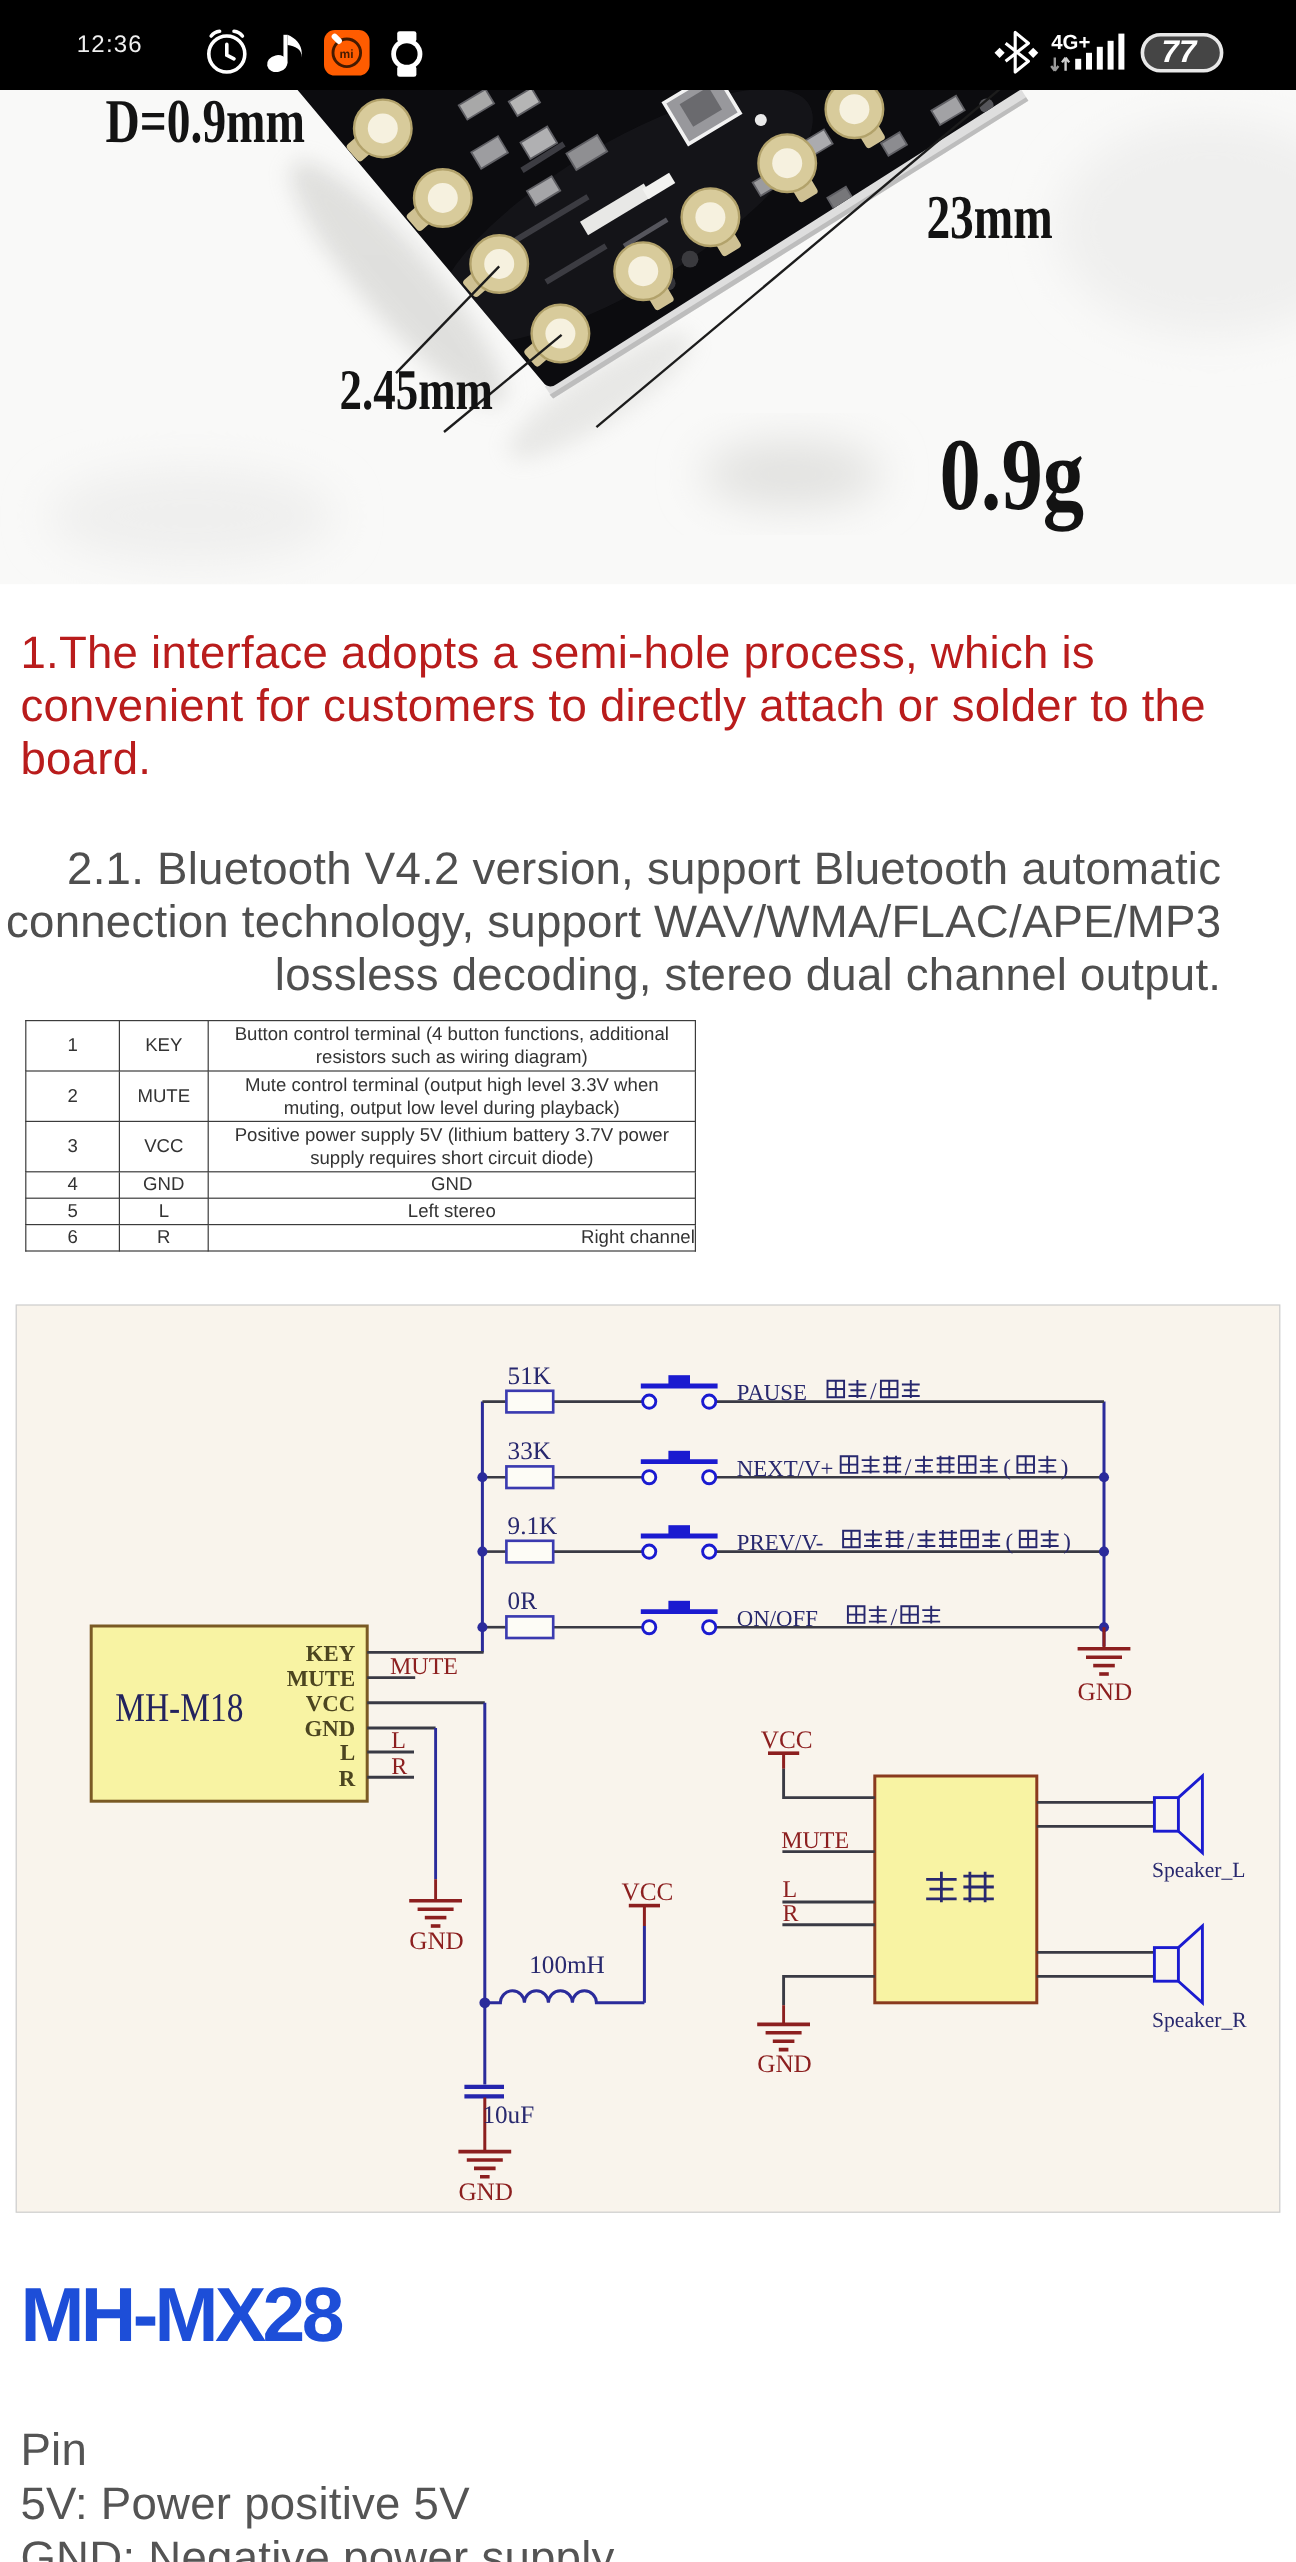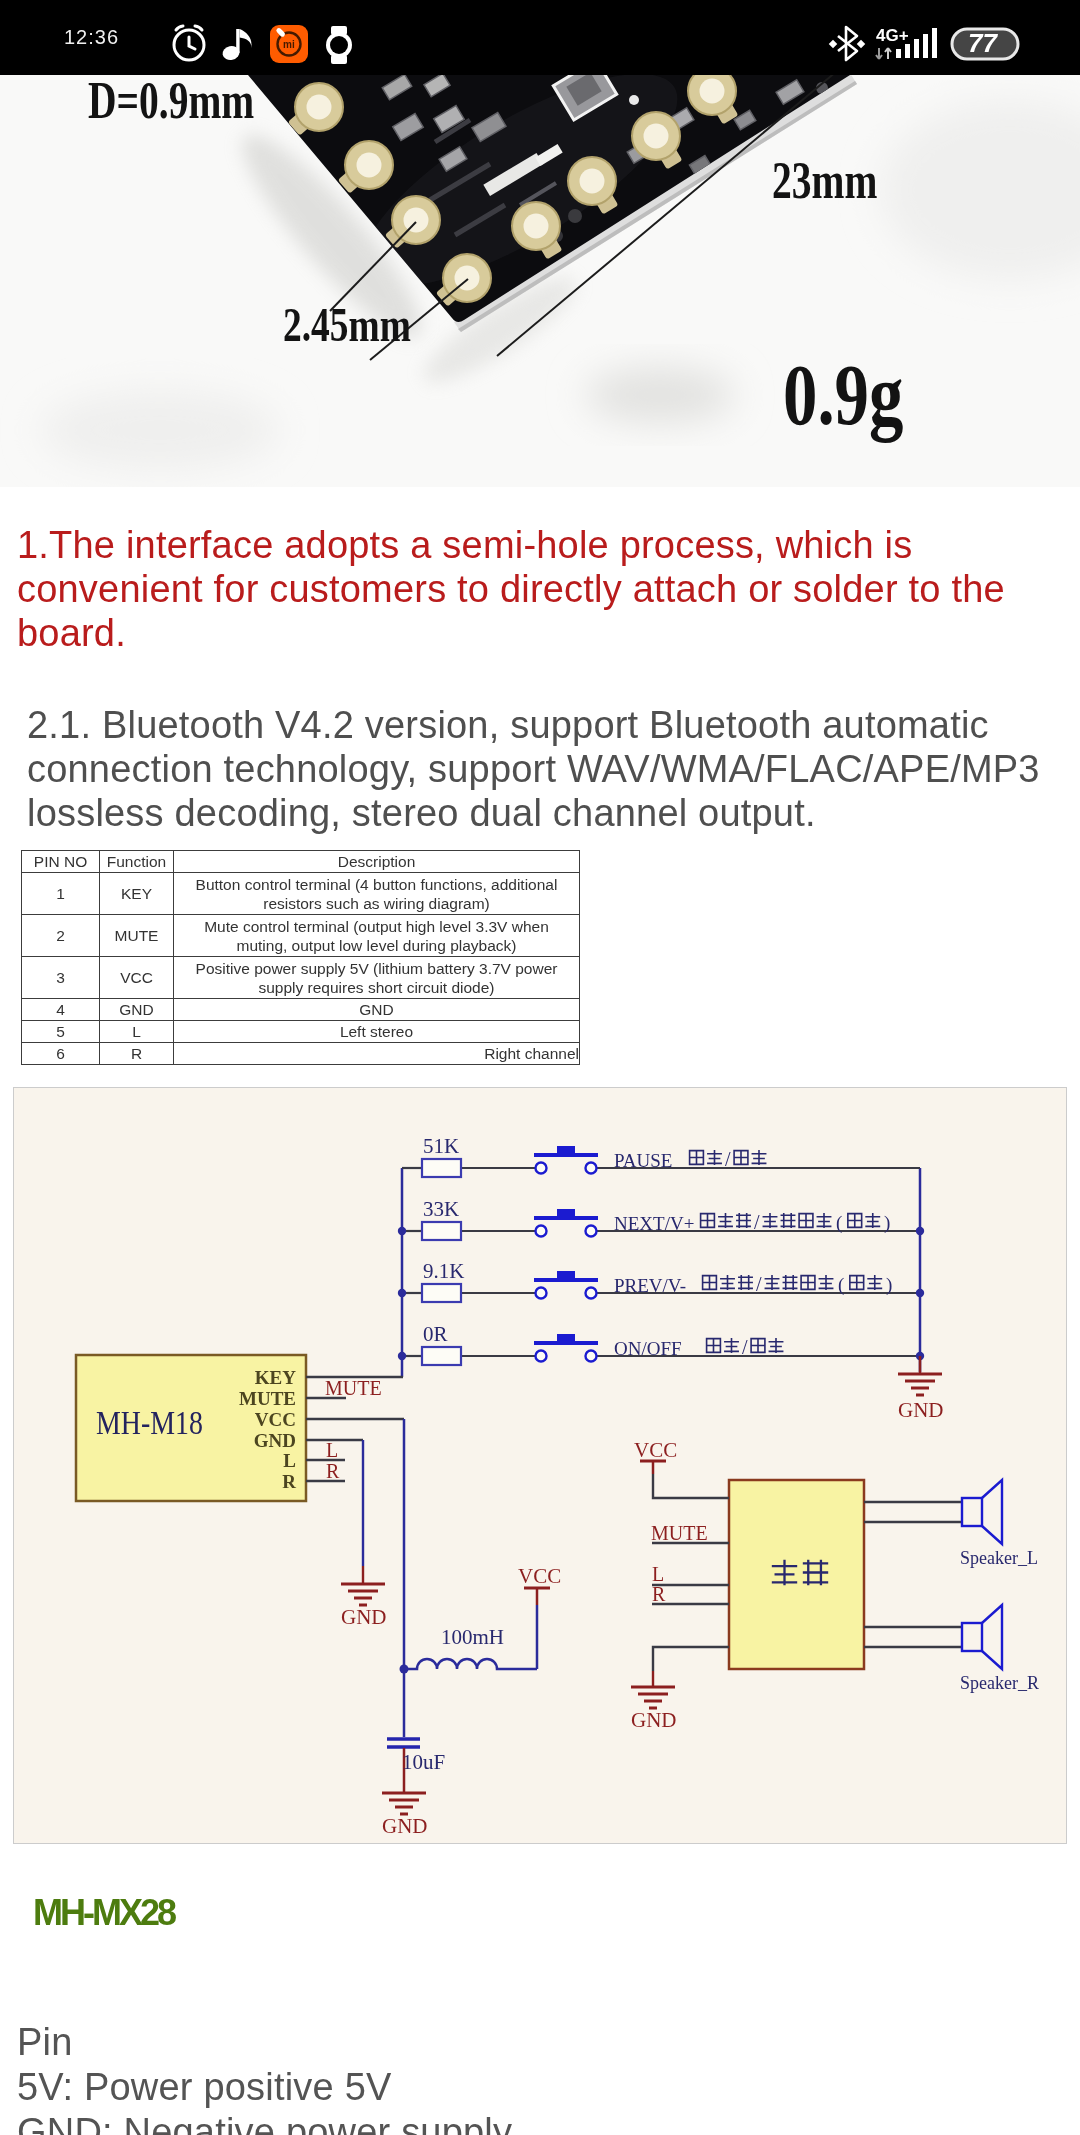--- a/index.html
+++ b/index.html
@@ -129,34 +129,29 @@
       </g>
       <g transform="translate(283,341) scale(0.78,1)">
         <text font-size="48">2.45mm</text>
       </g>
       <g transform="translate(783,424) scale(0.80,1)">
         <text font-size="86">0.9g</text>
       </g>
     </g>
   </svg>
 <div class="abs" style="left:17px;top:523px;font-size:38px;line-height:44px;letter-spacing:0.2px;color:#b91c1c;">1.The interface adopts a semi-hole process, which is<br>convenient for customers to directly attach or solder to the<br>board.</div>
-<div class="abs" style="left:27px;top:703px;font-size:38px;line-height:44px;letter-spacing:0.2px;color:#4f4f4f;">2.1. Bluetooth V4.2 version, support Bluetooth automatic<br>connection technology, support WAV/WMA/FLAC/APE/MP3<br>lossless decoding, stereo dual channel output.</div>
+<div class="abs" style="left:5px;top:703px;font-size:38px;line-height:44px;letter-spacing:0.2px;color:#4f4f4f;text-align:right;">2.1. Bluetooth V4.2 version, support Bluetooth automatic<br>connection technology, support WAV/WMA/FLAC/APE/MP3<br>lossless decoding, stereo dual channel output.</div>
 <table class="abs" style="left:21px;top:850px;width:558px;border-collapse:collapse;
  color:#333;font-size:15.5px;text-align:center;table-layout:fixed;" cellspacing="0">
 <colgroup>
       <col style="width:78px">
       <col style="width:74px">
       <col style="width:406px">
     </colgroup>
 <tbody>
-      <tr style="height:22px;">
-        <td style="border:1.5px solid #3c3c3c;padding:0;">PIN NO</td>
-        <td style="border:1.5px solid #3c3c3c;padding:0;">Function</td>
-        <td style="border:1.5px solid #3c3c3c;padding:0;line-height:19px;">Description</td>
-      </tr>
 <tr style="height:42px;">
         <td style="border:1.5px solid #3c3c3c;padding:0;">1</td>
         <td style="border:1.5px solid #3c3c3c;padding:0;">KEY</td>
         <td style="border:1.5px solid #3c3c3c;padding:0;line-height:19px;">Button control terminal (4 button functions, additional<br>resistors such as wiring diagram)</td>
       </tr>
 <tr style="height:42px;">
         <td style="border:1.5px solid #3c3c3c;padding:0;">2</td>
         <td style="border:1.5px solid #3c3c3c;padding:0;">MUTE</td>
         <td style="border:1.5px solid #3c3c3c;padding:0;line-height:19px;">Mute control terminal (output high level 3.3V when<br>muting, output low level during playback)</td>
       </tr>
@@ -395,13 +390,13 @@
     </g>
     <g transform="translate(801,1558) scale(1.8125)">
       <path d="M1,3 H15 M1,8 H15 M4,1 V15 M11,1 V15 M1,13.5 H15" stroke="#28286e" stroke-width="1.27" fill="none"></path>
     </g>
     <text x="634" y="1457" font-family="Liberation Serif" font-size="21" fill="#8c1f1f">VCC</text>
     <text x="651" y="1540" font-family="Liberation Serif" font-size="20" fill="#8c1f1f">MUTE</text>
     <text x="652" y="1581" font-family="Liberation Serif" font-size="20" fill="#8c1f1f">L</text>
     <text x="652" y="1601" font-family="Liberation Serif" font-size="20" fill="#8c1f1f">R</text>
     <text x="631" y="1727" font-family="Liberation Serif" font-size="21" fill="#8c1f1f">GND</text>
   </svg>
-<div class="abs" style="left:17px;top:1892px;font-size:36px;font-weight:bold;letter-spacing:-3px;color:#4d7c0f;margin-left:16px;">MH-MX28</div>
+<div class="abs" style="left:17px;top:1892px;font-size:64px;font-weight:bold;letter-spacing:-3px;color:#1d4ed8;">MH-MX28</div>
 <div class="abs" style="left:17px;top:2020px;font-size:38px;line-height:45px;letter-spacing:0.2px;color:#545454;">Pin<br>5V: Power positive 5V<br>GND: Negative power supply</div>
 </body></html>

